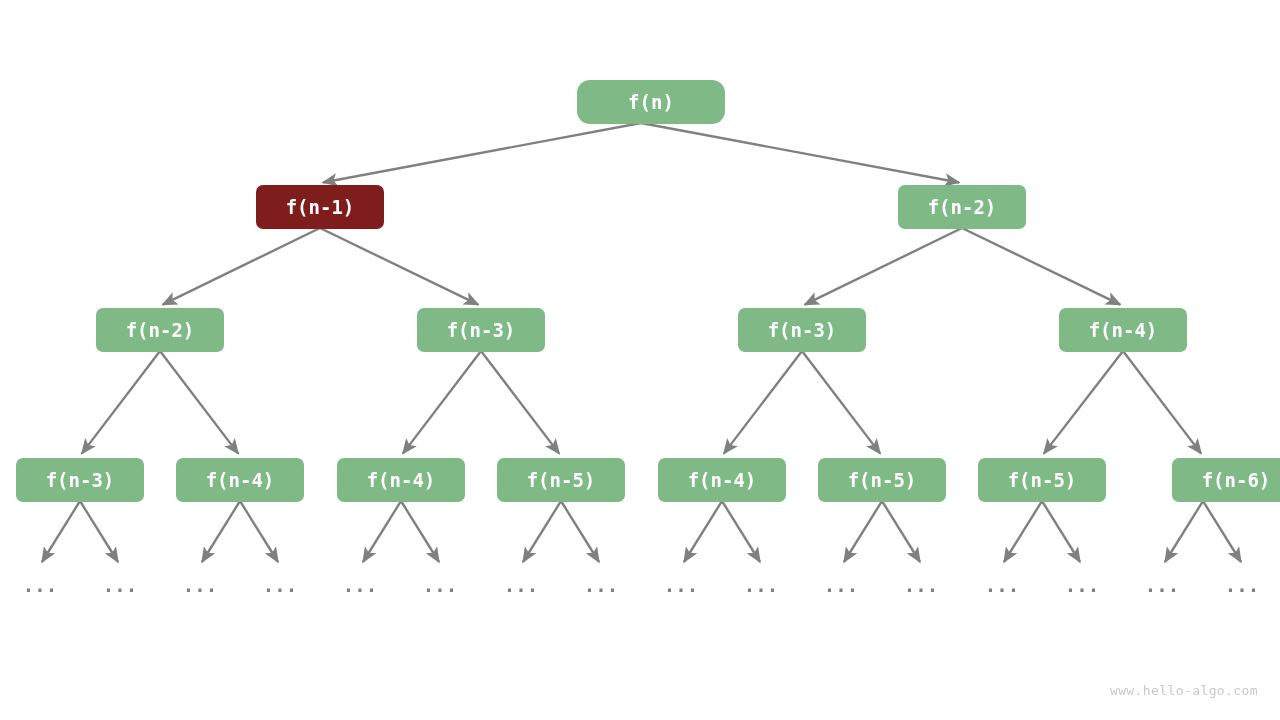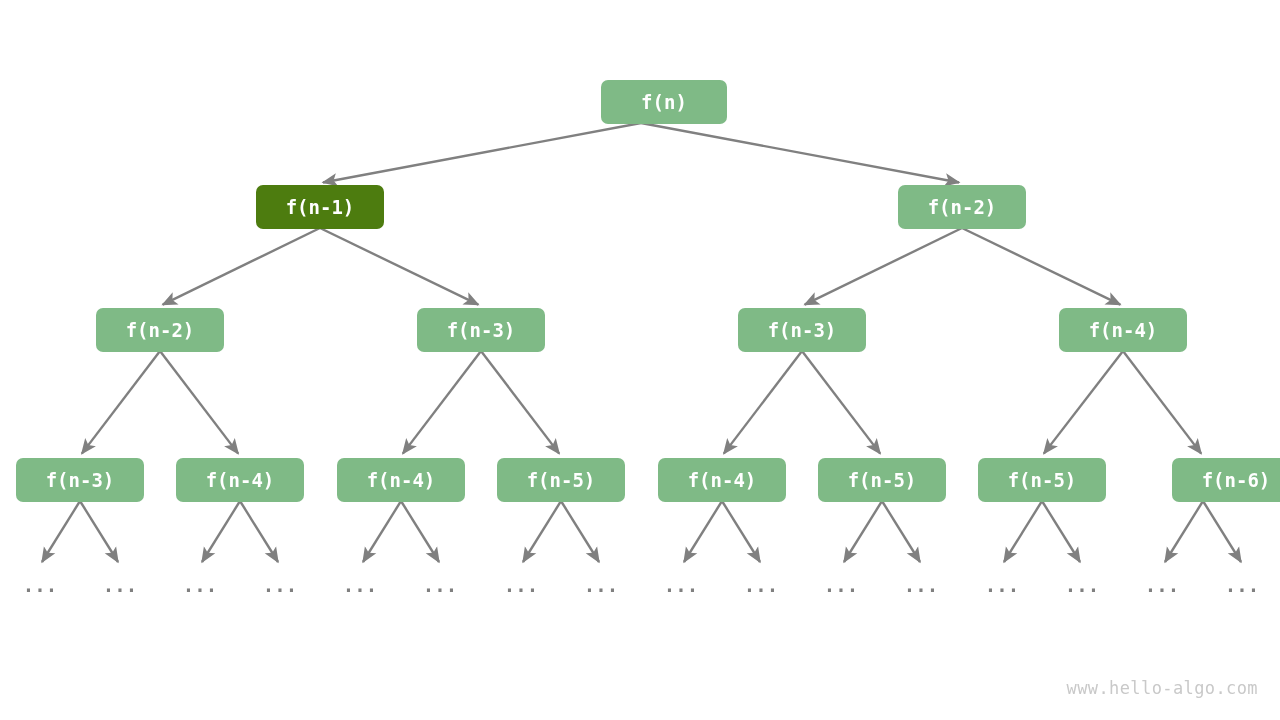--- a/index.html
+++ b/index.html
@@ -48,21 +48,21 @@
     line-height: 1;
     transform: translate(-50%, -50%);
     z-index: 2;
   }
   #watermark {
     position: absolute;
     right: 22px;
     bottom: 22px;
     color: #c9c9c9;
     font-family: "DejaVu Sans Mono", "Liberation Mono", monospace;
-    font-size: 17px;
+    font-size: 13px;
     letter-spacing: 0.4px;
     z-index: 3;
   }
 </style>
 </head>
 <body>
 
 <div id="canvas">
 
   <svg id="edges" viewBox="0 0 1280 720" width="1280" height="720">
@@ -99,22 +99,22 @@
         <line x1="882" y1="501" x2="844" y2="562" stroke="#808080" stroke-width="2.4" marker-end="url(#arrowhead)"></line>
         <line x1="882" y1="501" x2="920" y2="562" stroke="#808080" stroke-width="2.4" marker-end="url(#arrowhead)"></line>
         <line x1="1042" y1="501" x2="1004" y2="562" stroke="#808080" stroke-width="2.4" marker-end="url(#arrowhead)"></line>
         <line x1="1042" y1="501" x2="1080" y2="562" stroke="#808080" stroke-width="2.4" marker-end="url(#arrowhead)"></line>
         <line x1="1203" y1="501" x2="1165" y2="562" stroke="#808080" stroke-width="2.4" marker-end="url(#arrowhead)"></line>
         <line x1="1203" y1="501" x2="1241" y2="562" stroke="#808080" stroke-width="2.4" marker-end="url(#arrowhead)"></line>
       </g>
   </svg>
 
   <div id="nodes-layer">
-      <div class="node" style="left: 577px; top: 80px; width: 126px; height: 44px; background: rgb(127, 186, 134); color: rgb(255, 255, 255); border-radius: 7px; margin-left: 24px;">f(n)</div>
-      <div class="node" style="left: 256px; top: 185px; width: 128px; height: 44px; background: #4d7c0f; color: rgb(255, 255, 255); border-radius: 7px;">f(n-1)</div>
+      <div class="node" style="left: 577px; top: 80px; width: 148px; height: 44px; background: rgb(127, 186, 134); color: rgb(255, 255, 255); border-radius: 13px;">f(n)</div>
+      <div class="node" style="left: 256px; top: 185px; width: 128px; height: 44px; background: #7f1d1d; color: rgb(255, 255, 255); border-radius: 7px;">f(n-1)</div>
       <div class="node" style="left: 898px; top: 185px; width: 128px; height: 44px; background: rgb(127, 186, 134); color: rgb(255, 255, 255); border-radius: 7px;">f(n-2)</div>
       <div class="node" style="left: 96px; top: 308px; width: 128px; height: 44px; background: rgb(127, 186, 134); color: rgb(255, 255, 255); border-radius: 7px;">f(n-2)</div>
       <div class="node" style="left: 417px; top: 308px; width: 128px; height: 44px; background: rgb(127, 186, 134); color: rgb(255, 255, 255); border-radius: 7px;">f(n-3)</div>
       <div class="node" style="left: 738px; top: 308px; width: 128px; height: 44px; background: rgb(127, 186, 134); color: rgb(255, 255, 255); border-radius: 7px;">f(n-3)</div>
       <div class="node" style="left: 1059px; top: 308px; width: 128px; height: 44px; background: rgb(127, 186, 134); color: rgb(255, 255, 255); border-radius: 7px;">f(n-4)</div>
       <div class="node" style="left: 16px; top: 458px; width: 128px; height: 44px; background: rgb(127, 186, 134); color: rgb(255, 255, 255); border-radius: 7px;">f(n-3)</div>
       <div class="node" style="left: 176px; top: 458px; width: 128px; height: 44px; background: rgb(127, 186, 134); color: rgb(255, 255, 255); border-radius: 7px;">f(n-4)</div>
       <div class="node" style="left: 337px; top: 458px; width: 128px; height: 44px; background: rgb(127, 186, 134); color: rgb(255, 255, 255); border-radius: 7px;">f(n-4)</div>
       <div class="node" style="left: 497px; top: 458px; width: 128px; height: 44px; background: rgb(127, 186, 134); color: rgb(255, 255, 255); border-radius: 7px;">f(n-5)</div>
       <div class="node" style="left: 658px; top: 458px; width: 128px; height: 44px; background: rgb(127, 186, 134); color: rgb(255, 255, 255); border-radius: 7px;">f(n-4)</div>

